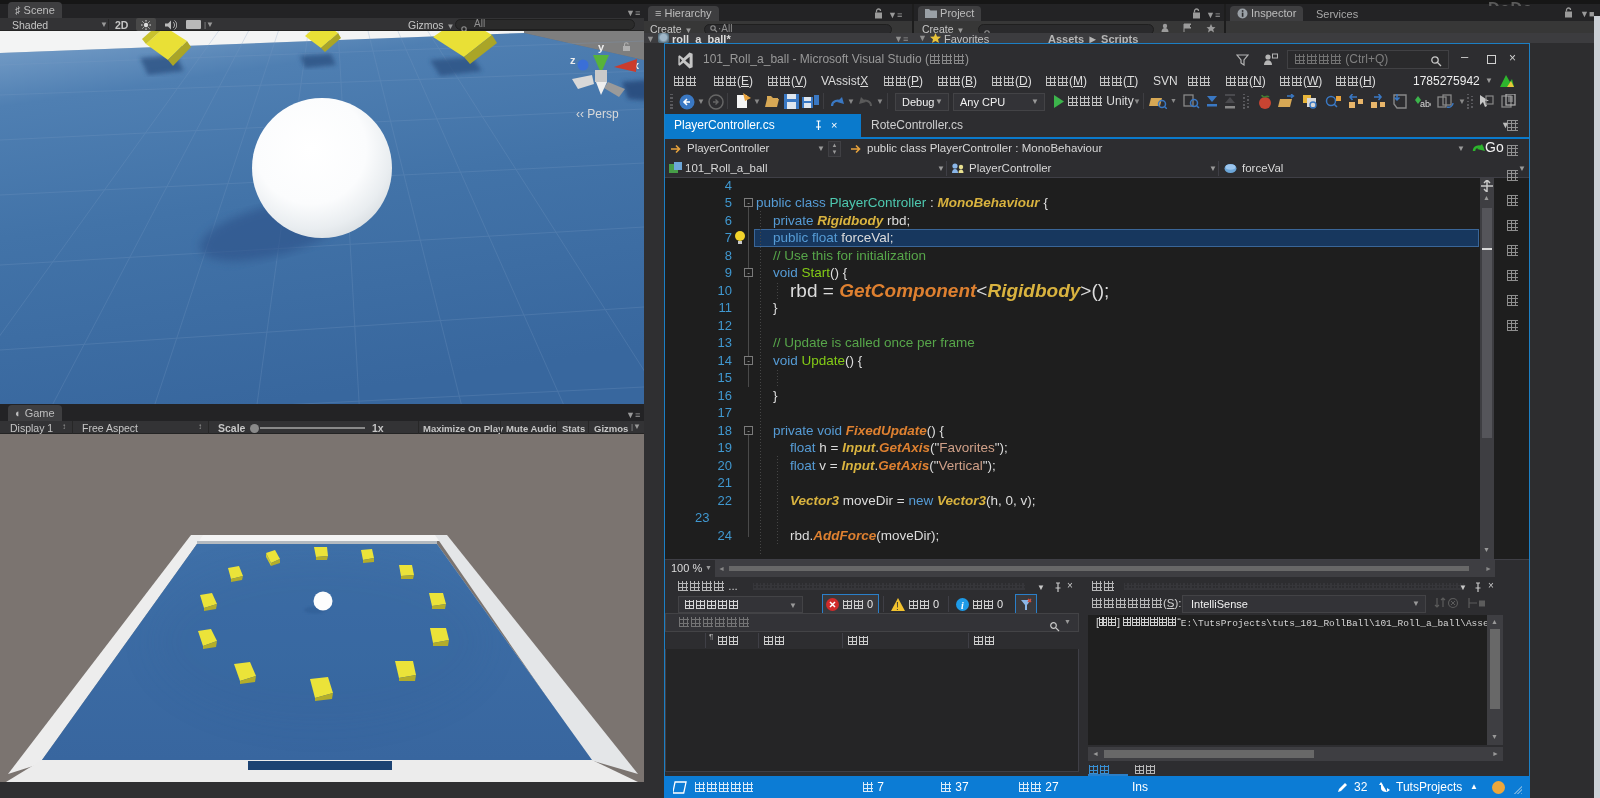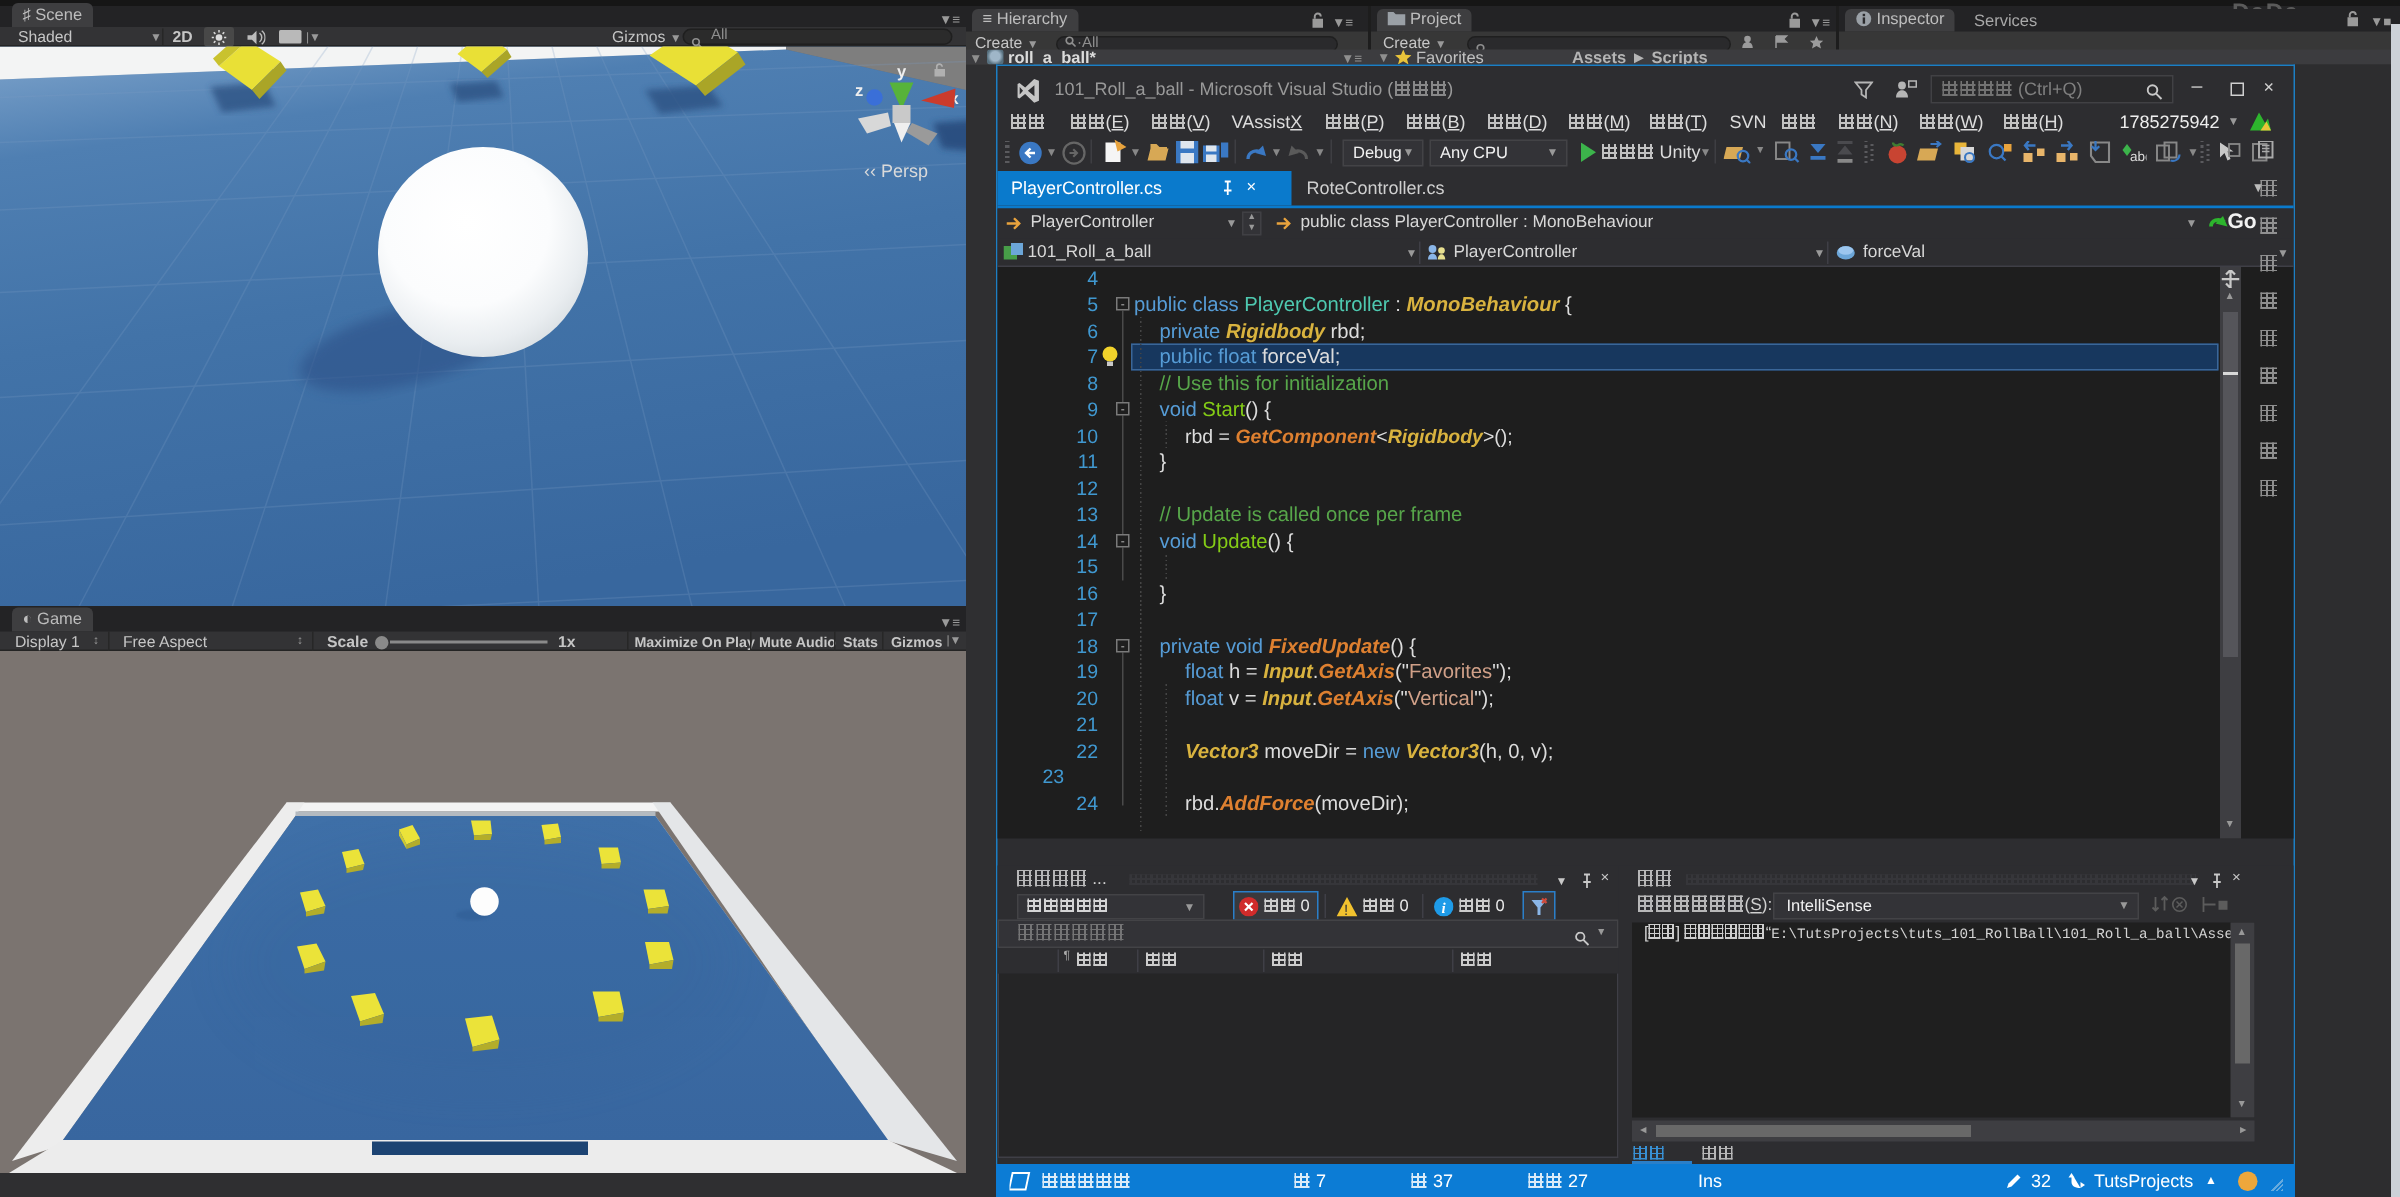--- a/index.html
+++ b/index.html
@@ -514,21 +514,21 @@
   <span class="abs" style="left:163px;top:2px;width:13px;height:16px;background:#333337;border:1px solid #404044;color:#999;font-size:6px;text-align:center;line-height:7px">▲<br>▼</span>
   <svg class="abs" style="left:186px;top:5px" width="12" height="10">
           <path d="M0 5h8M5 1.5 8.5 5 5 8.5" stroke="#e8a33d" stroke-width="1.6" fill="none"></path>
         </svg>
   <span class="abs" style="left:202px;top:3px;color:#d8d8d8;font-size:11.5px">public class PlayerController : MonoBehaviour</span>
   <span class="abs" style="left:792px;top:5px;color:#999;font-size:8px">▼</span>
   <svg class="abs" style="left:806px;top:2px" width="16" height="16">
           <path d="M3 10c0-4 5-6 9-3" stroke="#2db52d" stroke-width="2.5" fill="none"></path>
           <polygon points="11,3 14,10 6,8" fill="#2db52d"></polygon>
         </svg>
-  <span class="abs" style="left:820px;top:0px;color:#f2f2f2;font-size:14px;font-weight:bold">Go</span>
+  <span class="abs" style="left:820px;top:0px;color:#f2f2f2;font-size:14px;font-weight:normal">Go</span>
  </div>
 
  <div class="abs" style="left:0;top:115px;width:864px;height:19px;background:#2d2d30;border-bottom:1px solid #3f3f46">
   <svg class="abs" style="left:4px;top:3px" width="13" height="12">
           <rect x="0" y="2" width="9" height="9" fill="#479e48"></rect>
           <rect x="5" y="0" width="8" height="8" fill="#6ca6d8"></rect>
         </svg>
   <span class="abs" style="left:20px;top:3px;color:#d8d8d8;font-size:11.5px">101_Roll_a_ball</span>
   <span class="abs" style="left:272px;top:5px;color:#999;font-size:8px">▼</span>
   <span class="abs" style="left:281px;top:2px;width:1px;height:15px;background:#3f3f46"></span>
@@ -568,21 +568,21 @@
   <div class="abs" style="left:30px;top:33.5px;width:37px;height:17.5px;text-align:right;color:#4098d0;font-size:13px;line-height:17.5px">6</div>
   <div class="abs" style="left:108px;top:33.5px;height:17.5px;line-height:17.5px;font-size:13.5px;white-space:pre"><span class="k">private </span><span class="g">Rigidbody</span><span class="p"> rbd;</span></div>
   <div class="abs" style="left:30px;top:51px;width:37px;height:17.5px;text-align:right;color:#4098d0;font-size:13px;line-height:17.5px">7</div>
   <div class="abs" style="left:108px;top:51px;height:17.5px;line-height:17.5px;font-size:13.5px;white-space:pre"><span class="k">public float </span><span class="p">forceVal;</span></div>
   <div class="abs" style="left:30px;top:68.5px;width:37px;height:17.5px;text-align:right;color:#4098d0;font-size:13px;line-height:17.5px">8</div>
   <div class="abs" style="left:108px;top:68.5px;height:17.5px;line-height:17.5px;font-size:13.5px;white-space:pre"><span class="cm">// Use this for initialization</span></div>
   <div class="abs" style="left:30px;top:86px;width:37px;height:17.5px;text-align:right;color:#4098d0;font-size:13px;line-height:17.5px">9</div>
   <div class="abs" style="left:79px;top:90px;width:9px;height:9px;border:1px solid #7a7a7a;background:#1e1e1e;color:#bbb;font-size:8px;line-height:7px;text-align:center">-</div>
   <div class="abs" style="left:108px;top:86px;height:17.5px;line-height:17.5px;font-size:13.5px;white-space:pre"><span class="k">void </span><span class="m">Start</span><span class="p">() {</span></div>
   <div class="abs" style="left:30px;top:103.5px;width:37px;height:17.5px;text-align:right;color:#4098d0;font-size:13px;line-height:17.5px">10</div>
-  <div class="abs" style="left:125px;top:103.5px;height:17.5px;line-height:17.5px;font-size:13px;white-space:pre"><span class="p">rbd = </span><span class="mi">GetComponent</span><span class="p">&lt;</span><span class="g">Rigidbody</span><span class="p">&gt;();</span></div>
+  <div class="abs" style="left:125px;top:103.5px;height:17.5px;line-height:17.5px;font-size:19px;white-space:pre"><span class="p">rbd = </span><span class="mi">GetComponent</span><span class="p">&lt;</span><span class="g">Rigidbody</span><span class="p">&gt;();</span></div>
   <div class="abs" style="left:30px;top:121px;width:37px;height:17.5px;text-align:right;color:#4098d0;font-size:13px;line-height:17.5px">11</div>
   <div class="abs" style="left:108px;top:121px;height:17.5px;line-height:17.5px;font-size:13.5px;white-space:pre"><span class="p">}</span></div>
   <div class="abs" style="left:30px;top:138.5px;width:37px;height:17.5px;text-align:right;color:#4098d0;font-size:13px;line-height:17.5px">12</div>
   <div class="abs" style="left:30px;top:156px;width:37px;height:17.5px;text-align:right;color:#4098d0;font-size:13px;line-height:17.5px">13</div>
   <div class="abs" style="left:108px;top:156px;height:17.5px;line-height:17.5px;font-size:13.5px;white-space:pre"><span class="cm">// Update is called once per frame</span></div>
   <div class="abs" style="left:30px;top:173.5px;width:37px;height:17.5px;text-align:right;color:#4098d0;font-size:13px;line-height:17.5px">14</div>
   <div class="abs" style="left:79px;top:177.5px;width:9px;height:9px;border:1px solid #7a7a7a;background:#1e1e1e;color:#bbb;font-size:8px;line-height:7px;text-align:center">-</div>
   <div class="abs" style="left:108px;top:173.5px;height:17.5px;line-height:17.5px;font-size:13.5px;white-space:pre"><span class="k">void </span><span class="m">Update</span><span class="p">() {</span></div>
   <div class="abs" style="left:30px;top:191px;width:37px;height:17.5px;text-align:right;color:#4098d0;font-size:13px;line-height:17.5px">15</div>
   <div class="abs" style="left:30px;top:208.5px;width:37px;height:17.5px;text-align:right;color:#4098d0;font-size:13px;line-height:17.5px">16</div>
@@ -618,20 +618,29 @@
         <span class="c s12" style="display:block;width:11px;height:11px;margin:0 0 14px 0"></span>
         <span class="c s12" style="display:block;width:11px;height:11px;margin:0 0 14px 0"></span>
         <span class="c s12" style="display:block;width:11px;height:11px;margin:0 0 14px 0"></span>
         <span class="c s12" style="display:block;width:11px;height:11px;margin:0 0 14px 0"></span>
         <span class="c s12" style="display:block;width:11px;height:11px;margin:0 0 14px 0"></span>
         <span class="c s12" style="display:block;width:11px;height:11px;margin:0 0 14px 0"></span>
         <span class="c s12" style="display:block;width:11px;height:11px;margin:0 0 14px 0"></span>
         <span class="c s12" style="display:block;width:11px;height:11px;margin:0 0 14px 0"></span>
       </div>
 
+ <div class="abs" style="left:0;top:515px;width:864px;height:17px;background:#2d2d30;border-top:1px solid #3f3f46">
+   <span class="abs" style="left:6px;top:2px;color:#dcdcdc;font-size:11px">100 %</span>
+   <span class="abs" style="left:40px;top:4px;color:#999;font-size:7px">▼</span>
+   <div class="abs" style="left:50px;top:0px;width:780px;height:17px;background:#3e3e42">
+     <div class="abs" style="left:3px;top:5px;color:#888;font-size:7px">◄</div>
+     <div class="abs" style="left:14px;top:6px;width:740px;height:5px;background:#686868"></div>
+     <div class="abs" style="left:770px;top:5px;color:#888;font-size:7px">►</div>
+   </div>
+ </div>
 
  <div class="abs" style="left:0;top:533px;width:864px;height:199px;background:#2d2d30">
 
   <div class="abs" style="left:0;top:0;width:414px;height:199px">
     <div class="abs" style="left:12px;top:3px;color:#d0d0d0;font-size:11.5px"><span class="c"></span><span class="c"></span><span class="c"></span><span class="c"></span> ...</div>
           <div class="abs" style="left:88px;top:6px;width:272px;height:7px;background-image:repeating-linear-gradient(0deg,#3f3f43 0 1.5px,transparent 1.5px 3.5px),repeating-linear-gradient(90deg,#3f3f43 0 1.5px,transparent 1.5px 3.5px);opacity:.55"></div>
     <div class="abs" style="left:372px;top:6px;color:#c8c8c8;font-size:8px">▼</div>
     <svg class="abs" style="left:388px;top:5px" width="10" height="11">
             <path d="M5 1v5M2.5 6h5M5 6v4M3 1h4" stroke="#c8c8c8" stroke-width="1.2" fill="none"></path>
           </svg>

